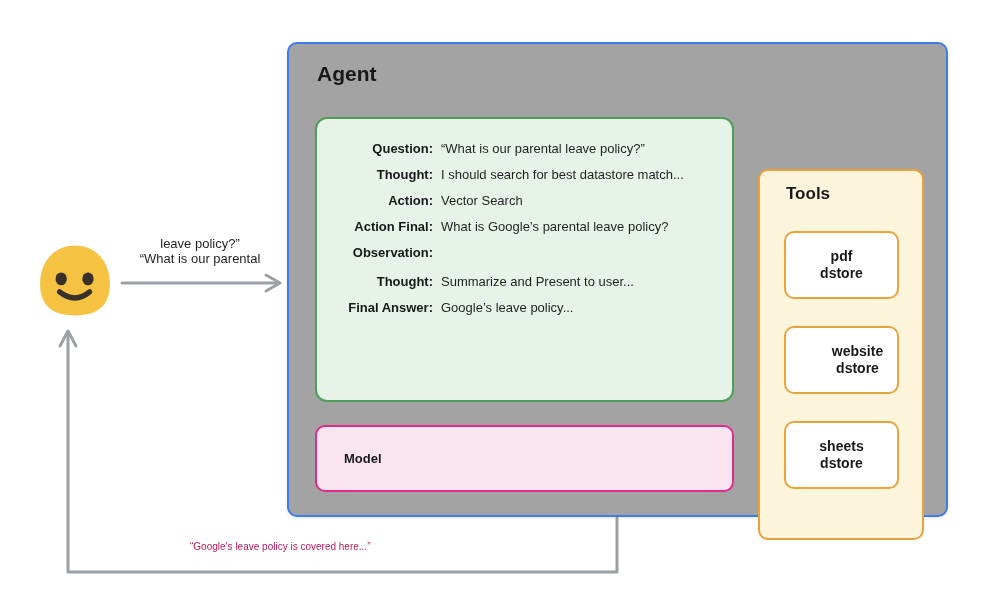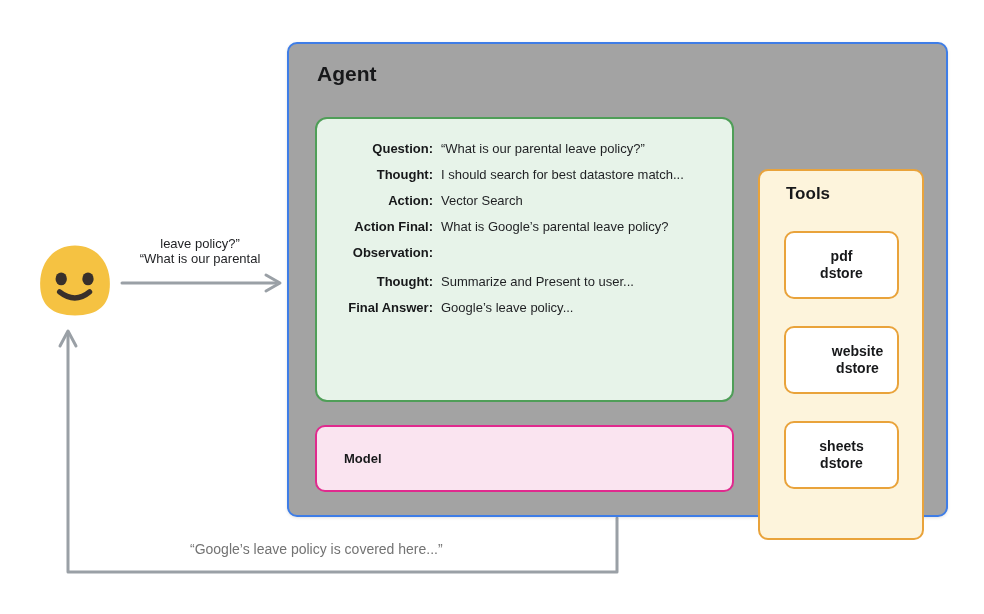--- a/index.html
+++ b/index.html
@@ -42,21 +42,21 @@
              background:#fdf4dc;border:2px solid #e9a33b;border-radius:10px;
              box-sizing:border-box;margin-top:48px;}
   .tools-title{position:absolute;left:26px;top:13px;font-size:17px;font-weight:bold;color:#17181a;}
   .dstore{position:absolute;left:24px;width:115px;height:68px;background:#ffffff;
           border:2px solid #e9a33b;border-radius:10px;box-sizing:border-box;
           display:flex;flex-direction:column;align-items:center;justify-content:center;
           font-size:14px;font-weight:bold;line-height:17px;color:#17181a;}
   .dstore.d0{top:60px;align-items:center;} .dstore.d1{top:155px;padding-left:32px;} .dstore.d2{top:250px;}
 
   
-  .response-label{position:absolute;left:190px;top:541px;font-size:14px;color:#737373;}
+  .response-label{position:absolute;left:190px;top:541px;font-size:10px;color:#be185d;}
 </style>
 </head>
 <body>
 
 <div class="canvas">
 
   <svg class="overlay" viewBox="0 0 984 614" xmlns="http://www.w3.org/2000/svg">
 
     <g stroke="#9aa0a6" stroke-width="3" fill="none" stroke-linecap="round" stroke-linejoin="round">
       <line x1="122" y1="283" x2="276" y2="283"></line>

